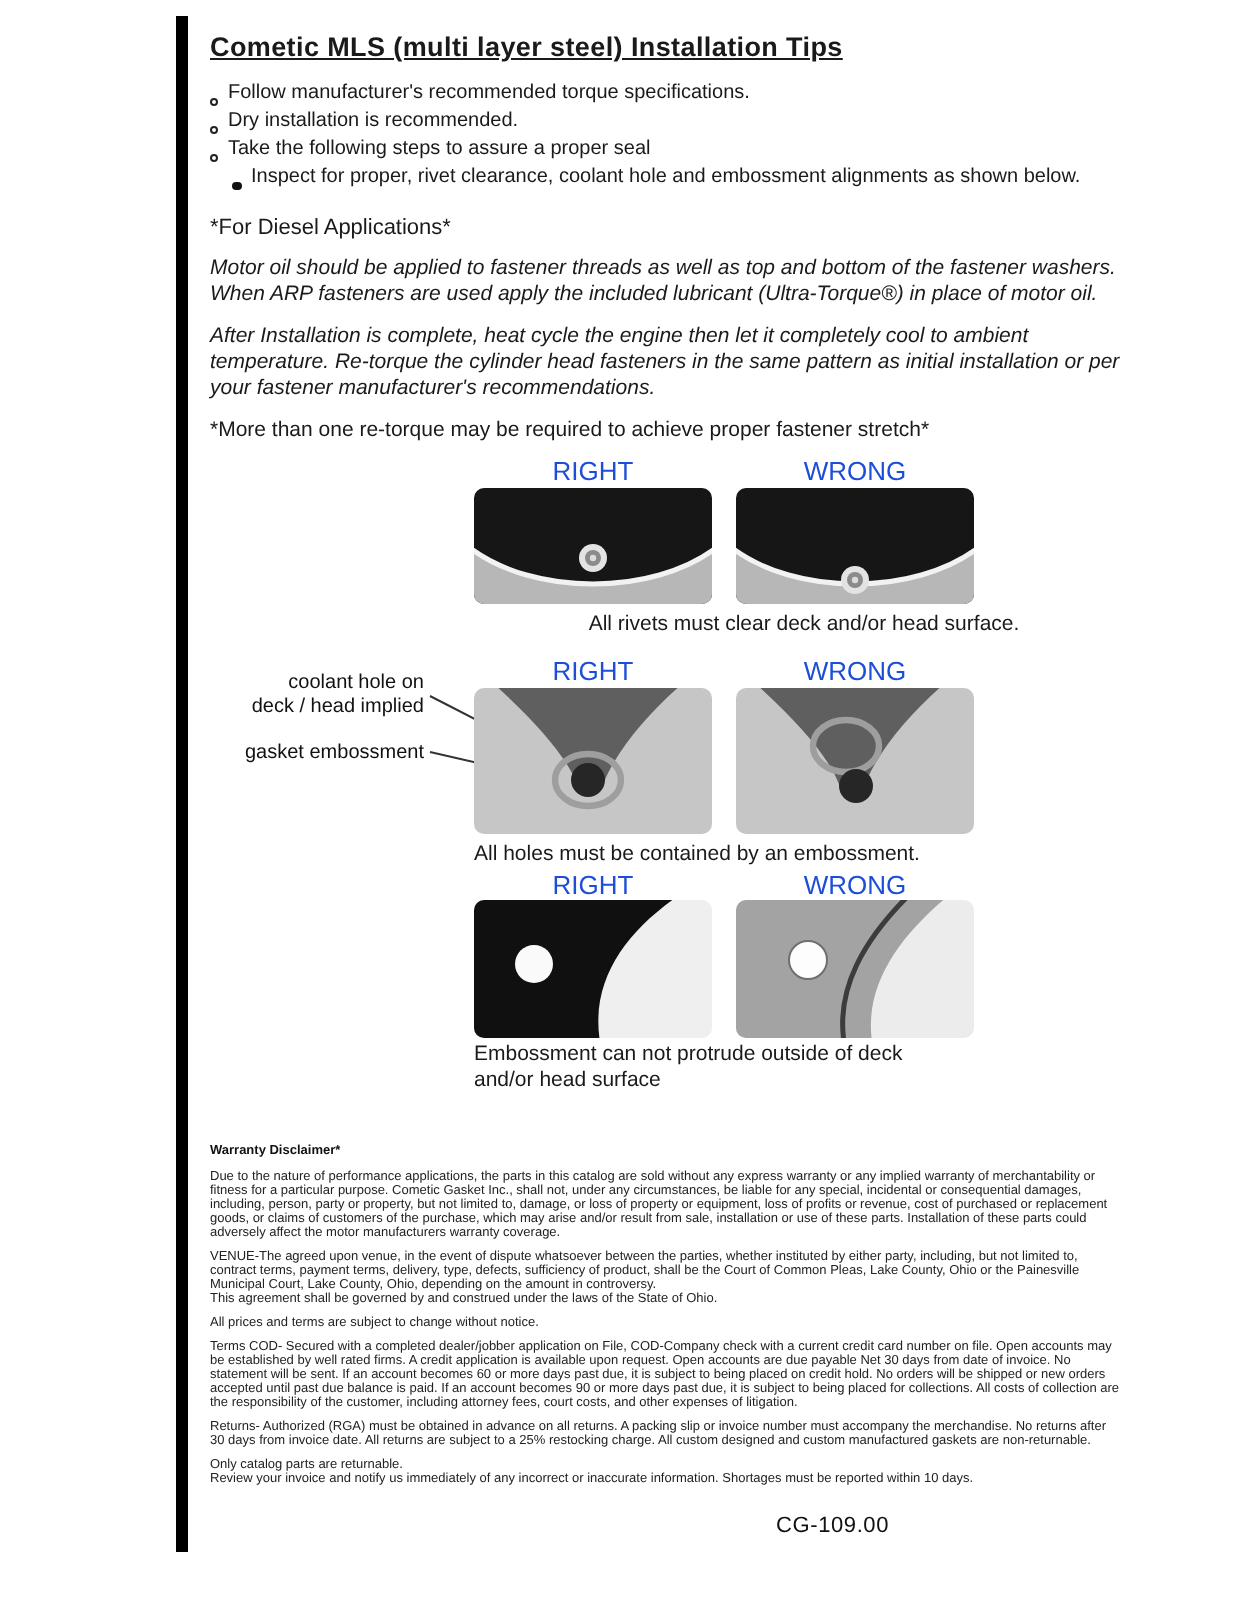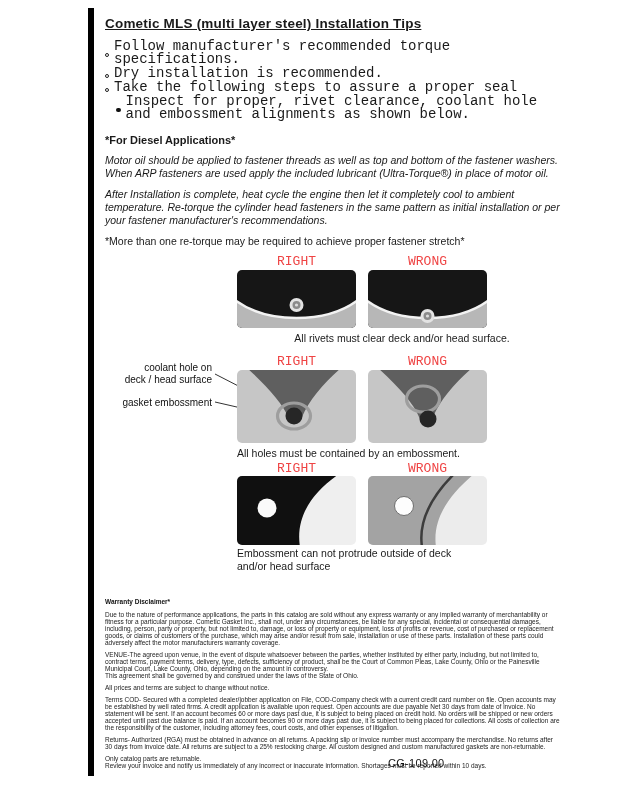--- a/index.html
+++ b/index.html
@@ -7,30 +7,30 @@
   .page {
     position:relative; width:618px; height:800px; background:#fff; overflow:hidden;
     font-family:"Liberation Sans", sans-serif; color:#1a1a1a;
   }
   .left-bar { position:absolute; left:88px; top:8px; width:6px; height:768px; background:#000; }
   .content { position:absolute; left:105px; top:16px; width:462px; }
 
   .doc-title { font-size:13.5px; font-weight:bold; text-decoration:underline; margin-bottom:9px; letter-spacing:0.2px; }
 
   .tips { margin-bottom:13px; }
-  .bullet-row { display:flex; align-items:center; margin-bottom:1px; font-size:14px; line-height:13px;font-family:Liberation Mono, monospace; }
+  .bullet-row { display:flex; align-items:flex-end; margin-bottom:1px; font-size:10px; line-height:13px; }
   .marker-open { flex:0 0 auto; width:4px; height:4px; border:1px solid #222; border-radius:50%; margin:4px 5px 0 0; }
   .marker-filled { flex:0 0 auto; width:4.5px; height:4.5px; background:#111; border-radius:50%; margin:4px 5px 0 11px; }
 
-  .section-heading { font-size:11px; font-weight:bold; margin-bottom:8px; }
+  .section-heading { font-size:11px; font-weight:normal; margin-bottom:8px; }
   .para { font-size:10.5px; line-height:13px; margin-bottom:8px; width:458px;font-style:italic; }
   .note { font-size:10.5px; line-height:13px; margin-bottom:6px; }
 
   .diagrams { position:relative; height:332px; }
-  .dg-header { position:absolute; width:119px; text-align:center; font-size:13px; color:#ef4444;font-family:Liberation Mono, monospace; }
+  .dg-header { position:absolute; width:119px; text-align:center; font-size:13px; color:#1d4ed8; }
   .dg-img { position:absolute; width:119px; line-height:0; }
   .dg-caption { position:absolute; font-size:10.5px; line-height:13px; white-space:pre-line; }
   .callout { position:absolute; font-size:10px; line-height:11.5px; white-space:pre-line; text-align:right; width:107px; left:0; color:#111; }
   .pointer-svg { position:absolute; left:0; top:0; pointer-events:none; }
 
   .warranty { margin-top:12px; width:455px; }
   .warranty-heading { font-size:6.5px; font-weight:bold; margin-bottom:6px; color:#111; }
   .warranty p { font-size:6.5px; line-height:7px; margin-bottom:5px; white-space:pre-line; color:#222; }
 
   .footer { position:absolute; left:388px; top:757px; font-size:11px; letter-spacing:0.3px; color:#111; }
@@ -108,21 +108,21 @@
           </g>
         </svg>
       </div>
 
       <div class="dg-caption" style="left:132px; top:78px; width:330px;text-align:center;">All rivets must clear deck and/or head surface.</div>
 
       <div class="dg-header" style="left:132px; top:100px;">RIGHT</div>
       <div class="dg-header" style="left:263px; top:100px;">WRONG</div>
 
       <div class="callout" style="top:108px;">coolant hole on
-deck / head surface</div>
+deck / head implied</div>
       <div class="callout" style="top:143px;">gasket embossment</div>
       <svg class="pointer-svg" width="500" height="332">
         <line x1="110" y1="120" x2="180" y2="156" stroke="#333" stroke-width="1"></line>
         <line x1="110" y1="148" x2="171" y2="162" stroke="#333" stroke-width="1"></line>
       </svg>
 
       <div class="dg-img" style="left:132px; top:116px;">
         <svg width="119" height="73" viewBox="0 0 119 73">
           <defs>
               <clipPath id="c3">

